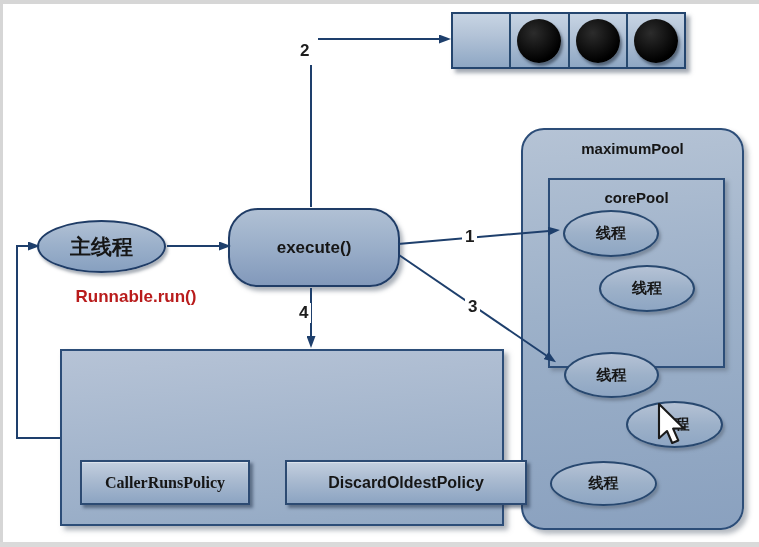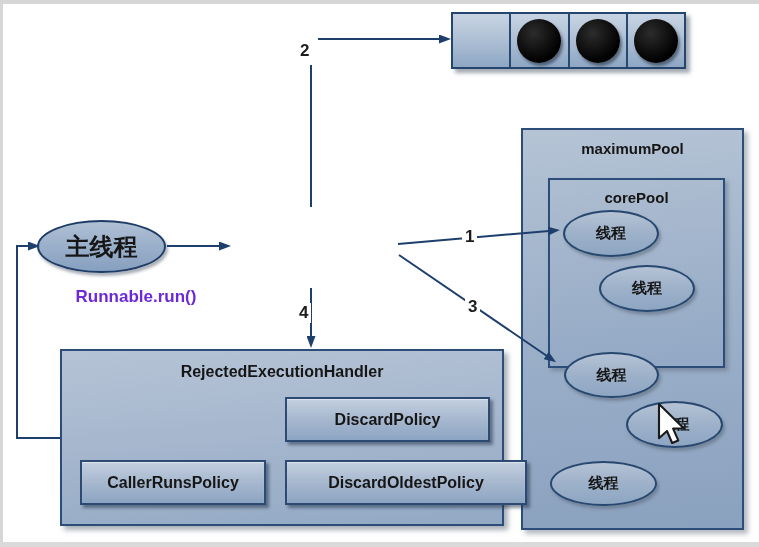--- a/index.html
+++ b/index.html
@@ -39,20 +39,21 @@
     box-shadow:2px 3px 3px rgba(88,99,115,.5);
     display:flex;align-items:center;justify-content:center;
     font-weight:bold;font-size:15px;
   }
   .title{position:absolute;left:0;width:100%;text-align:center;font-weight:bold;}
 
   .maxpool{
     left:521px;top:128px;width:223px;height:402px;
     background:linear-gradient(175deg,#b5c3d5 0%,#9db1c9 45%,#8aa1bf 100%);
     box-shadow:4px 4px 5px rgba(88,99,115,.45);
+    border-radius:23px;
   }
   .maxpool .title{top:10px;font-size:15px;}
   .corepool{
     left:25px;top:48px;width:177px;height:190px;
     background:linear-gradient(175deg,#adbdd1 0%,#92a8c4 100%);
     box-shadow:3px 3px 4px rgba(88,99,115,.45);
   }
   .corepool .title{top:9px;font-size:15px;}
 
   .execute{
@@ -60,43 +61,43 @@
     border:2.5px solid #1f3c66;border-radius:30px;
     background:linear-gradient(180deg,#b0c0d4 0%,#9cb0ca 45%,#8299bb 100%);
     box-shadow:3px 4px 4px rgba(88,99,115,.5);
     display:flex;align-items:center;justify-content:center;
     font-weight:bold;font-size:17px;
   }
   .mainthread{
     left:37px;top:220px;width:129px;height:53px;
     border-width:2.5px;border-color:#1f3c66;
     background:linear-gradient(180deg,#b0c0d4 0%,#9cb1cb 45%,#87a0c0 100%);
-    font-size:24px;
+    font-size:21px;
   }
   .runnable{
     position:absolute;left:61px;top:287px;width:150px;text-align:center;
-    font-weight:bold;font-size:17px;color:#6d28d9;
+    font-weight:bold;font-size:17px;color:#b91c1c;
   }
 
   .handler{
     left:60px;top:349px;width:444px;height:177px;
     background:linear-gradient(175deg,#b6c3d6 0%,#93a9c4 100%);
     box-shadow:4px 4px 5px rgba(88,99,115,.5);
   }
   .handler .title{top:12px;font-size:16px;}
   .policy{
     position:absolute;box-sizing:border-box;border:2px solid #2c4a72;
     background:linear-gradient(180deg,#c3cfdf 0%,#a9bad0 45%,#8ca4c2 100%);
     box-shadow:3px 3px 3px rgba(38,54,78,.55), inset 0 1px 1px rgba(255,255,255,.45);
     display:flex;align-items:center;justify-content:center;
     font-weight:bold;font-size:16px;
   }
   .p-abort{left:18px;top:46px;width:190px;height:45px;}
   .p-discard{left:223px;top:46px;width:205px;height:45px;}
-  .p-caller{left:18px;top:109px;width:186px;height:45px;}
+  .p-caller{left:18px;top:109px;width:170px;height:45px;font-family:Liberation Serif, serif;}
   .p-oldest{left:223px;top:109px;width:242px;height:45px;}
 
   
   .th-core-a{left:40px;top:80px;width:96px;height:47px;}   
   .th-core-b{left:76px;top:135px;width:96px;height:47px;}
   .th-x1{left:41px;top:222px;width:95px;height:46px;}
   .th-x2{left:103px;top:271px;width:97px;height:47px;}
   .th-x3{left:27px;top:331px;width:107px;height:45px;}
 
   
@@ -143,24 +144,23 @@
     <div class="ellipse th-core-a">线程</div>
     <div class="ellipse th-core-b">线程</div>
     <div class="ellipse th-x1">线程</div>
     <div class="ellipse th-x2">线程</div>
     <div class="ellipse th-x3">线程</div>
   </div>
 
   <div class="ellipse mainthread">主线程</div>
   <div class="runnable">Runnable.run()</div>
 
+  <div class="execute">execute()</div>
 
   <div class="panel handler">
-    <div class="title">RejectedExecutionHandler</div>
-    <div class="policy p-discard">DiscardPolicy</div>
     <div class="policy p-caller">CallerRunsPolicy</div>
     <div class="policy p-oldest">DiscardOldestPolicy</div>
   </div>
 
   <svg class="overlay" width="759" height="547" viewBox="0 0 759 547">
     <defs>
       <marker id="ah" markerWidth="6.5" markerHeight="4.5" refX="0.5" refY="2.25" orient="auto">
         <path d="M0,0 L6,2.25 L0,4.5 Z" fill="#1e3f6c"></path>
       </marker>
     </defs>

